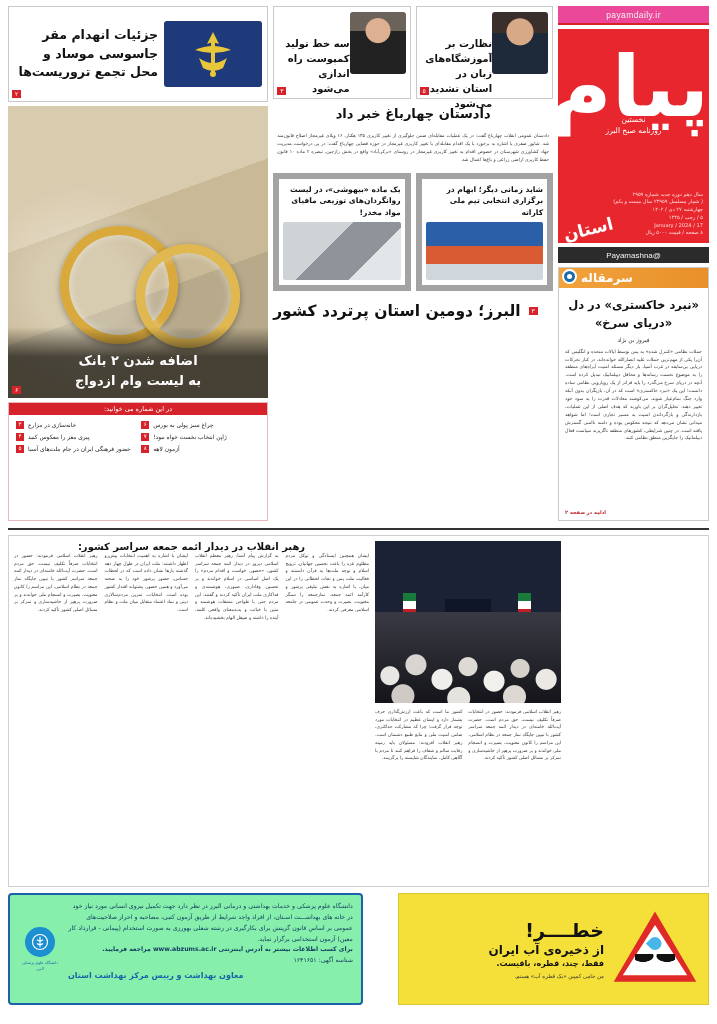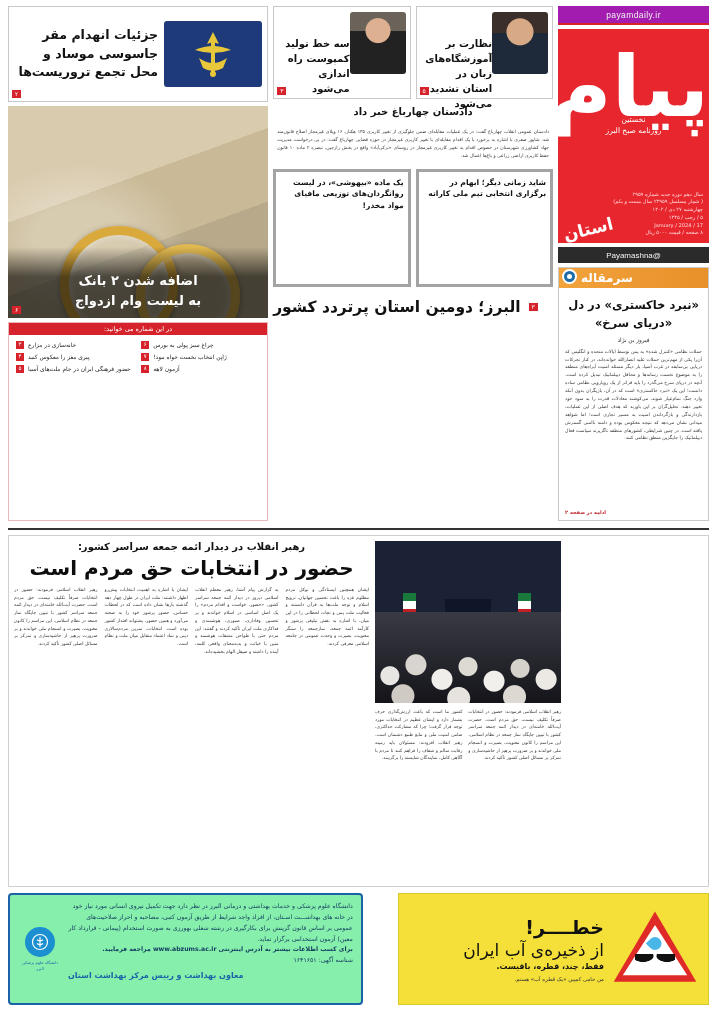--- a/index.html
+++ b/index.html
@@ -10,21 +10,21 @@
     overflow: hidden;
   }
   .page { position: relative; width: 717px; height: 1024px; background:#fff; padding: 6px 8px; }
 
   
   .top-region { display: flex; flex-direction: row-reverse; gap: 5px; height: 515px; }
 
   
   .masthead-col { width: 152px; display: flex; flex-direction: column; gap: 4px; }
   .url-bar {
-    background: #a21caf; color: #f2f2f2; text-align: center;
+    background: #ec4899; color: #f2f2f2; text-align: center;
     font-size: 8.5px; letter-spacing: .4px; padding: 4px 0 3px;
     font-family: "Liberation Sans", sans-serif;
   }
   .url-bar-under { height: 2px; background: #d6232b; }
   .logo-box {
     background: #e8262d; position: relative; height: 214px; overflow: hidden;
   }
   .logo-glyph {
     position: absolute; color: #fff; font-weight: bold; line-height: .78;
     text-align: center; width: 100%;
@@ -94,50 +94,50 @@
       linear-gradient(45deg,#6a2b6a,#2a4a8a); }
   .ph-man2 { background:
       radial-gradient(circle at 50% 30%, #dcb090 0 12px, transparent 13px),
       linear-gradient(180deg,#6b6259 0 30%, #222 30% 100%); }
   .ph-karate { background:
       linear-gradient(180deg,#2b5fa8 0 42%, #d95b33 42% 72%, #cfd6dc 72% 100%),
       #2b5fa8; }
   .ph-drug { background:
       linear-gradient(135deg,#cfd3d6 0 40%, #8e9499 40% 70%, #e3e6e8 70% 100%); }
 
-  .main-kicker { text-align: center; font-size: 10px; font-weight: bold; color:#111; padding-top:3px; }
+  .main-kicker { text-align: center; font-size: 13px; font-weight: bold; color:#111; padding-top:3px; }
   .main-headline {
     text-align: center; font-size: 30px; font-weight: bold; color:#0d0d0d;
     line-height: 1.28; padding: 5px 2px 0; letter-spacing: -1px;
   }
   .main-lede {
     font-size: 4.6px; line-height: 1.72; color: #3a3a3a; text-align: justify;
     padding: 7px 4px 0;
   }
   .mid-teaser-row { display:flex; flex-direction: row-reverse; gap: 5px; height: 118px; margin-top: 5px; }
-  .mid-teaser { flex:1; border:3px solid #a3a3a3; padding:5px 4px; position:relative; display:flex; flex-direction:row; }
+  .mid-teaser { flex:1; border:6px solid #a3a3a3; padding:5px 4px; position:relative; display:flex; flex-direction:column; }
   .mid-teaser .t { font-size: 7.6px; font-weight:bold; line-height:1.52; text-align:right; color:#111; letter-spacing:-.2px;}
   .mid-teaser .p { flex:1; margin-top:4px; border-radius:2px; }
   .bottom-strip { display:flex; flex-direction: row-reverse; align-items:center; gap:8px; padding-top:7px; }
   .strip-head { font-size: 15.5px; font-weight: bold; color:#111; letter-spacing:-.5px; }
   .strip-pg { background:#d6232b;color:#fff;font-size:6px;padding:1px 3px;line-height:1; }
 
   
   .right-col { width: 262px; display:flex; flex-direction: column; gap: 4px; }
   .banner {
     border: 1px solid #c9c9c9; display:flex; flex-direction: row-reverse; align-items:center;
     padding: 6px 5px; gap: 6px; position: relative; height: 96px;
   }
   .banner-txt { flex:1; font-size: 12.6px; font-weight:bold; line-height:1.5; text-align:right; color:#111; letter-spacing:-.5px;}
   .banner-emblem {
     width: 98px; height: 66px; background:#1e3a7a; border-radius:3px;
     display:flex; align-items:center; justify-content:center; color:#e8c73a; font-size: 30px; font-weight:bold;
   }
   .hero-photo {
-    height: 212px; position: relative; overflow: hidden;
+    height: 292px; position: relative; overflow: hidden;
     background:
       radial-gradient(ellipse at 28% 62%, rgba(255,255,255,.25) 0 18%, transparent 40%),
       linear-gradient(160deg,#d9cbae 0 38%, #c9b996 38% 62%, #b7a98a 62% 100%);
   }
   .ring {
     position:absolute; border-radius:50%;
     border: 9px solid #d9a93c;
     box-shadow: 0 2px 6px rgba(0,0,0,.35), inset 0 0 8px rgba(255,255,255,.5);
   }
   .ring1 { width: 118px; height: 118px; left: 52px; top: 120px; transform: rotate(-12deg); }
@@ -201,21 +201,21 @@
   .ad-blue-logo { width: 44px; display:flex; flex-direction:column; align-items:center; justify-content:center; }
   .ad-circle { width: 30px; height:30px; border-radius:50%; background:#1b8fd0; display:flex; align-items:center; justify-content:center; color:#fff; font-size:14px; }
   .ad-logo-cap { font-size:4px; color:#1b62a8; margin-top:3px; text-align:center; line-height:1.3; }
   .ad-blue-txt { flex:1; text-align: right; }
   .ad-blue-txt p { font-size: 6.2px; line-height:1.75; color:#12395f; }
   .ad-url { font-weight:bold; }
   .ad-sign { font-size: 8px; font-weight:bold; color:#1b62a8; text-align:left; padding-top:5px; }
   .ad-yellow { flex: .95; background:#f5e03a; border:1px solid #d9c92f; display:flex; flex-direction:row-reverse; align-items:center; padding: 6px 10px; gap: 8px; margin-left: 28px; }
   .ad-yellow-txt { flex:1; text-align:right; }
   .ad-danger { font-size: 19px; font-weight:bold; color:#111; letter-spacing: 2px; }
-  .ad-line2 { font-size: 17px; font-weight:normal; color:#111; padding-top:2px; }
+  .ad-line2 { font-size: 12px; font-weight:bold; color:#111; padding-top:2px; }
   .ad-line3 { font-size: 8px; font-weight:bold; color:#111; padding-top:2px; }
   .ad-line4 { font-size: 5.4px; color:#333; padding-top:5px; }
   .tri-wrap { width: 86px; height: 78px; position:relative; }
   .tri {
     position:absolute; inset:0;
     background:#e02a27;
     clip-path: polygon(50% 2%, 98% 92%, 2% 92%);
     border-radius: 6px;
   }
   .tri-in {
@@ -369,21 +369,20 @@
         <div class="edit-more">ادامه در صفحه ۲</div>
       </div>
     </div>
   </div>
 
   <div class="rule"></div>
 
   <div class="article">
     <div class="art-right">
       <div class="art-kicker">رهبر انقلاب در دیدار ائمه جمعه سراسر کشور:</div>
-      <div class="art-headline">حضور در انتخابات حق مردم است</div>
       <div class="art-cols">
         <div class="art-col">رهبر انقلاب اسلامی فرمودند: حضور در انتخابات صرفاً تکلیف نیست، حق مردم است. حضرت آیت‌الله خامنه‌ای در دیدار ائمه جمعه سراسر کشور با تبیین جایگاه نماز جمعه در نظام اسلامی، این مراسم را کانون معنویت، بصیرت و انسجام ملی خواندند و بر ضرورت پرهیز از حاشیه‌سازی و تمرکز بر مسائل اصلی کشور تأکید کردند.</div>
         <div class="art-col">ایشان با اشاره به اهمیت انتخابات پیش‌رو اظهار داشتند: ملت ایران در طول چهار دهه گذشته بارها نشان داده است که در لحظات حساس، حضور پرشور خود را به صحنه می‌آورد و همین حضور، پشتوانه اقتدار کشور بوده است. انتخابات، تمرین مردم‌سالاری دینی و نماد اعتماد متقابل میان ملت و نظام است.</div>
         <div class="art-col">به گزارش پیام آشنا، رهبر معظم انقلاب اسلامی دیروز در دیدار ائمه جمعه سراسر کشور، «حضور، خواست و اقدام مردم» را یک اصل اساسی در اسلام خواندند و بر تحسین وفاداری، صبوری، هوشمندی و فداکاری ملت ایران تأکید کردند و گفتند: این مردم حتی با طواحن مشقات هوشمند و متین با خباثت و بدبه‌معنای واقعی کلمه، آینده را داشته و صیقل الهام بخشیده‌اند.</div>
         <div class="art-col">ایشان همچنین ایستادگی و توکل مردم مظلوم غزه را باعث تحسین جهانیان، ترویج اسلام و توجه ملت‌ها به قرآن دانستند و فعالیت ملت یمن و نجات لحظاتی را در این میان، با اشاره به نقش تبلیغی پرشور و کارآمد ائمه جمعه، نمازجمعه را سنگر معنویت، بصیرت و وحدت عمومی در جامعه اسلامی معرفی کردند.</div>
       </div>
     </div>
 
     <div class="art-left">
       <div class="art-photo">

